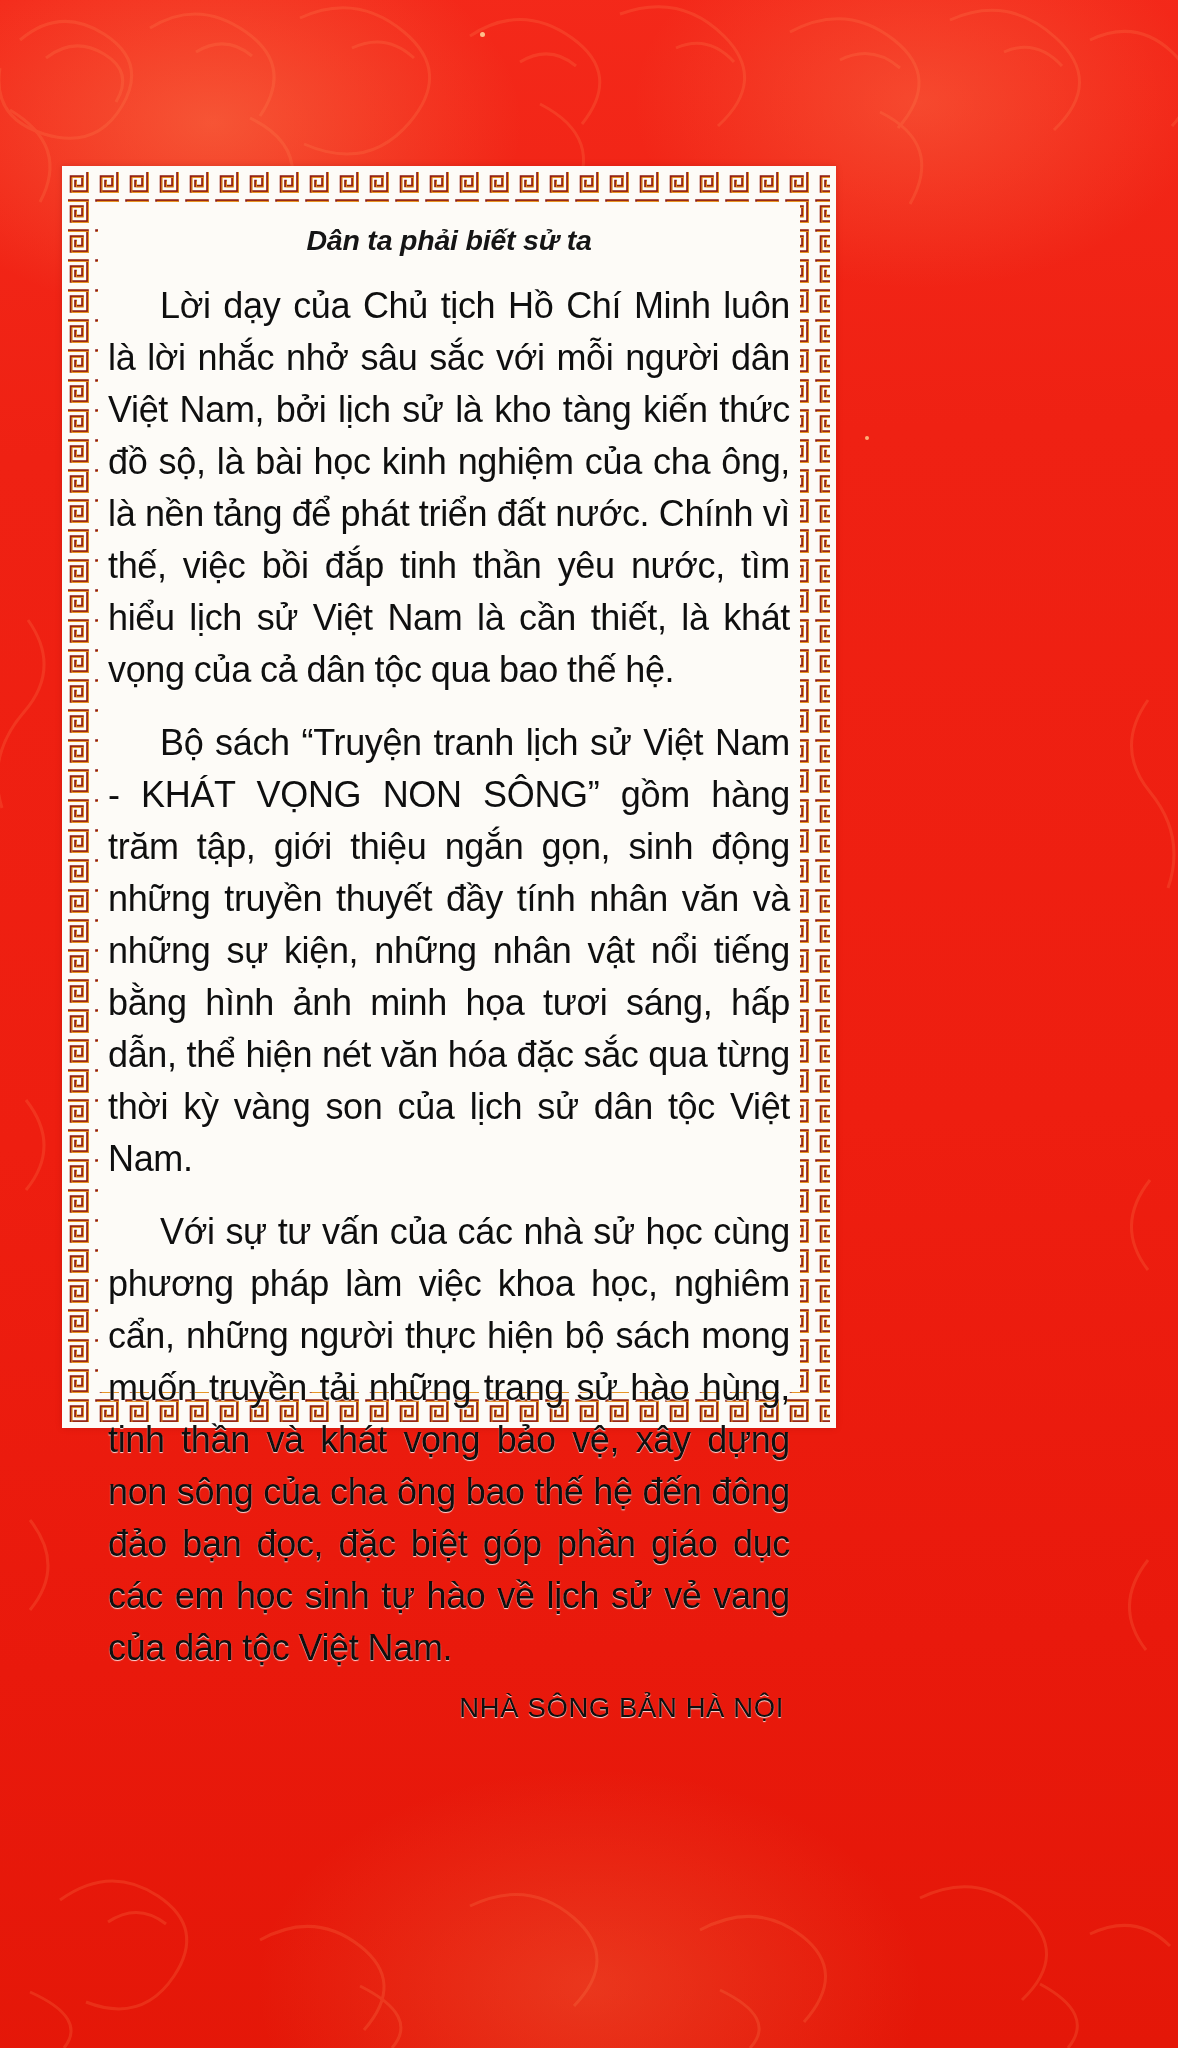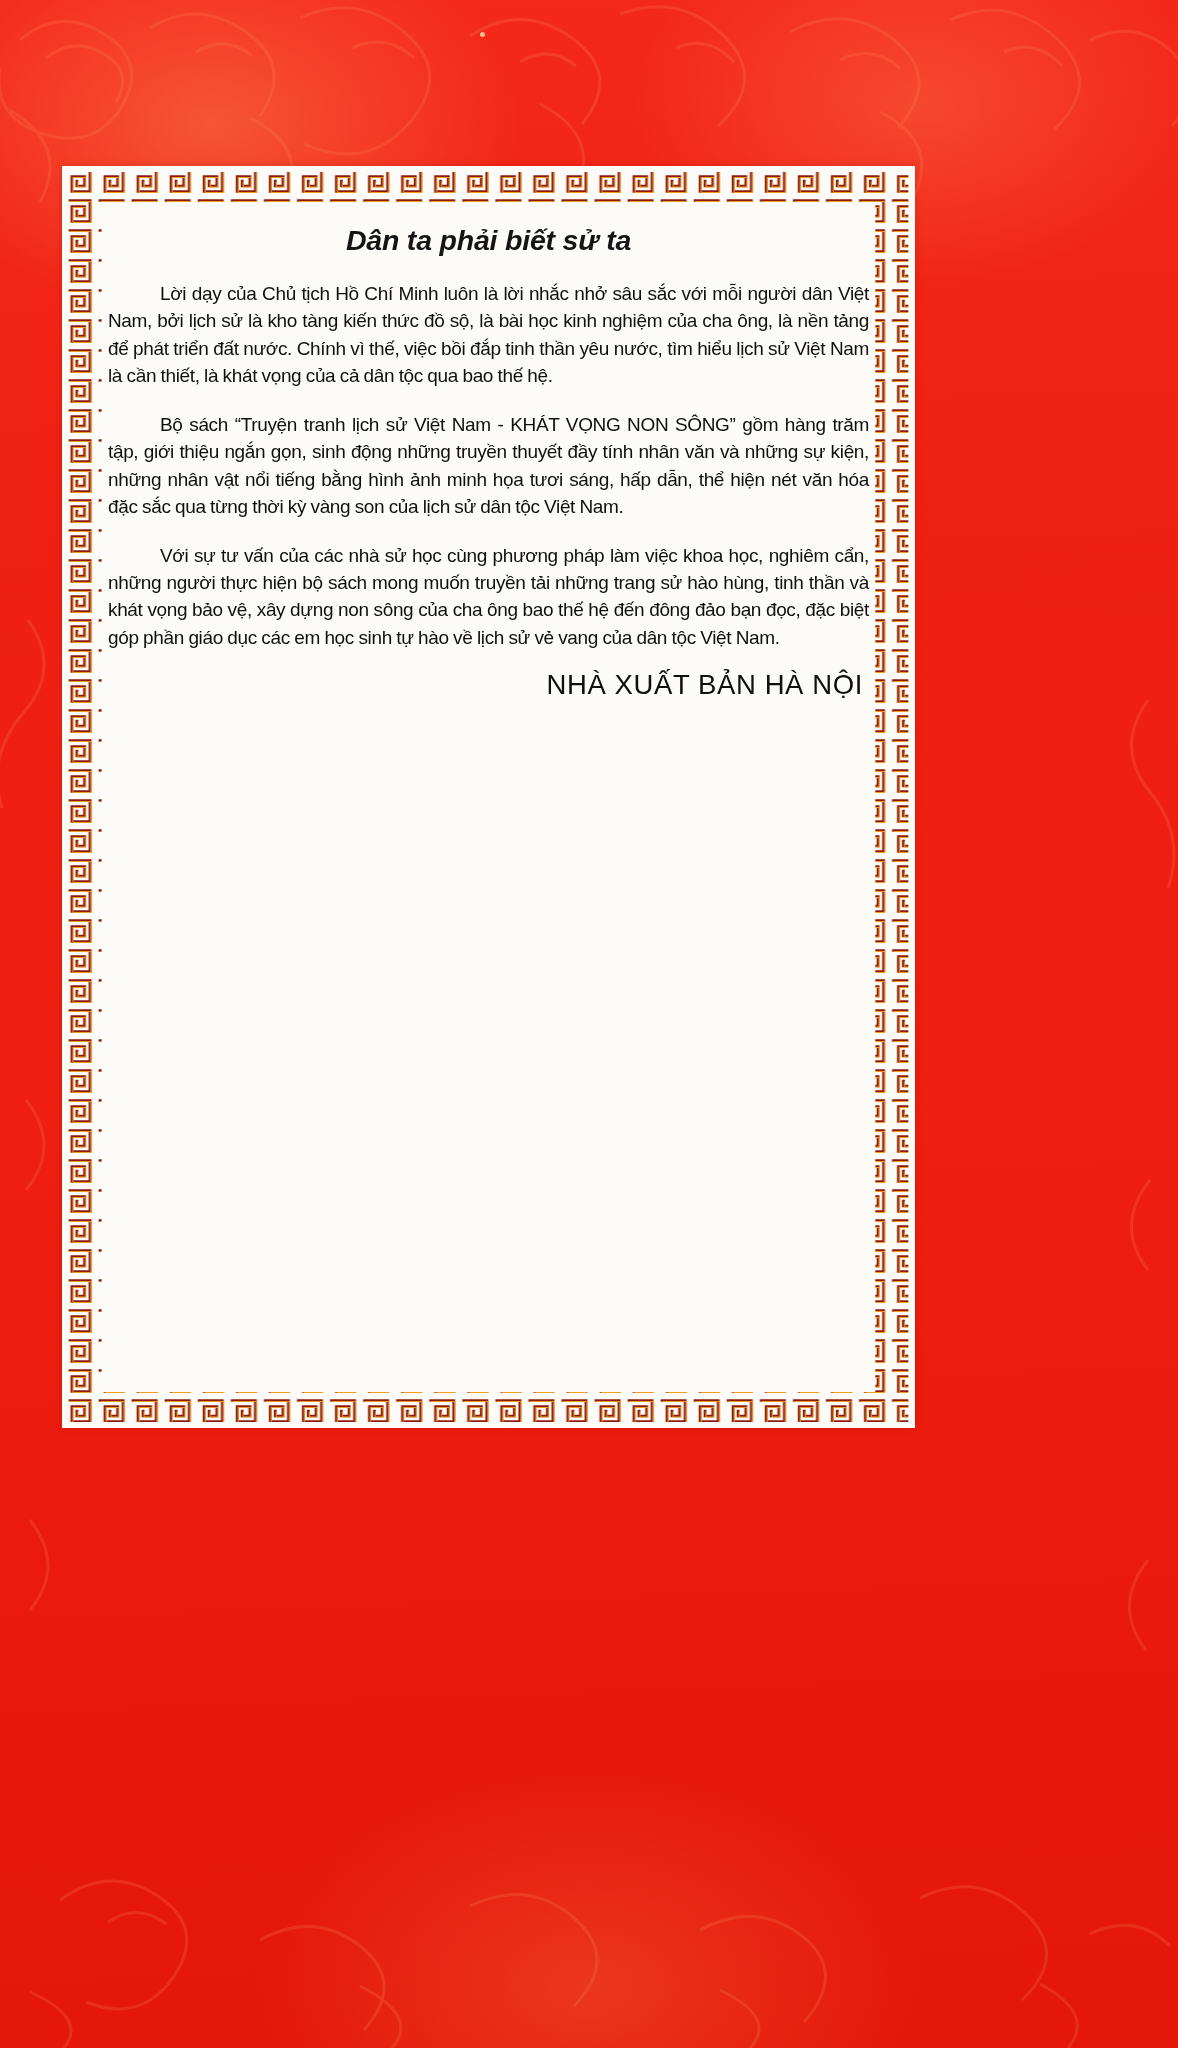--- a/index.html
+++ b/index.html
@@ -33,21 +33,21 @@
     inset: 0;
     pointer-events: none;
     opacity: .5;
   }
 
   
   .panel {
     position: absolute;
     left: 62px;
     top: 166px;
-    width: 853px;
+    width: 774px;
     height: 1262px;
     background: #fdfbf7;
     box-sizing: border-box;
     box-shadow: 0 0 6px rgba(120,0,0,.22);
   }
 
   
   .frame-svg {
     position: absolute;
     inset: 0;
@@ -81,21 +81,21 @@
   }
   .heading .l1 { display: block; }
   .heading .l2 { display: block; }
 
   
   .body-copy {
     margin-top: 20px;
     color: #0f0f0f;
   }
   .para {
-    font-size: 19px;
+    font-size: 36px;
     line-height: 1.445;
     text-align: justify;
     text-indent: 52px;
     margin: 0 0 21px 0;
     letter-spacing: -0.35px;
     word-spacing: -0.5px;
     text-shadow: 0 1px 1px rgba(255,255,255,.85);
   }
   .para:last-of-type { margin-bottom: 16px; }
 
@@ -198,18 +198,18 @@
     <div class="panel-inner">
 
       <div class="heading">
         <span class="l1">Dân ta phải biết sử ta</span>
       </div>
 
       <div class="body-copy">
         <p class="para">Lời dạy của Chủ tịch Hồ Chí Minh luôn là lời nhắc nhở sâu sắc với mỗi người dân Việt Nam, bởi lịch sử là kho tàng kiến thức đồ sộ, là bài học kinh nghiệm của cha ông, là nền tảng để phát triển đất nước. Chính vì thế, việc bồi đắp tinh thần yêu nước, tìm hiểu lịch sử Việt Nam là cần thiết, là khát vọng của cả dân tộc qua bao thế hệ.</p>
         <p class="para">Bộ sách “Truyện tranh lịch sử Việt Nam - KHÁT VỌNG NON SÔNG” gồm hàng trăm tập, giới thiệu ngắn gọn, sinh động những truyền thuyết đầy tính nhân văn và những sự kiện, những nhân vật nổi tiếng bằng hình ảnh minh họa tươi sáng, hấp dẫn, thể hiện nét văn hóa đặc sắc qua từng thời kỳ vàng son của lịch sử dân tộc Việt Nam.</p>
         <p class="para">Với sự tư vấn của các nhà sử học cùng phương pháp làm việc khoa học, nghiêm cẩn, những người thực hiện bộ sách mong muốn truyền tải những trang sử hào hùng, tinh thần và khát vọng bảo vệ, xây dựng non sông của cha ông bao thế hệ đến đông đảo bạn đọc, đặc biệt góp phần giáo dục các em học sinh tự hào về lịch sử vẻ vang của dân tộc Việt Nam.</p>
-        <div class="publisher">NHÀ XUẤT BẢN HÀ NỘI</div>
+        <div class="publisher">NHÀ SÔNG BẢN HÀ NỘI</div>
       </div>
 
     </div>
   </div>
 </div>
 
 </body></html>

